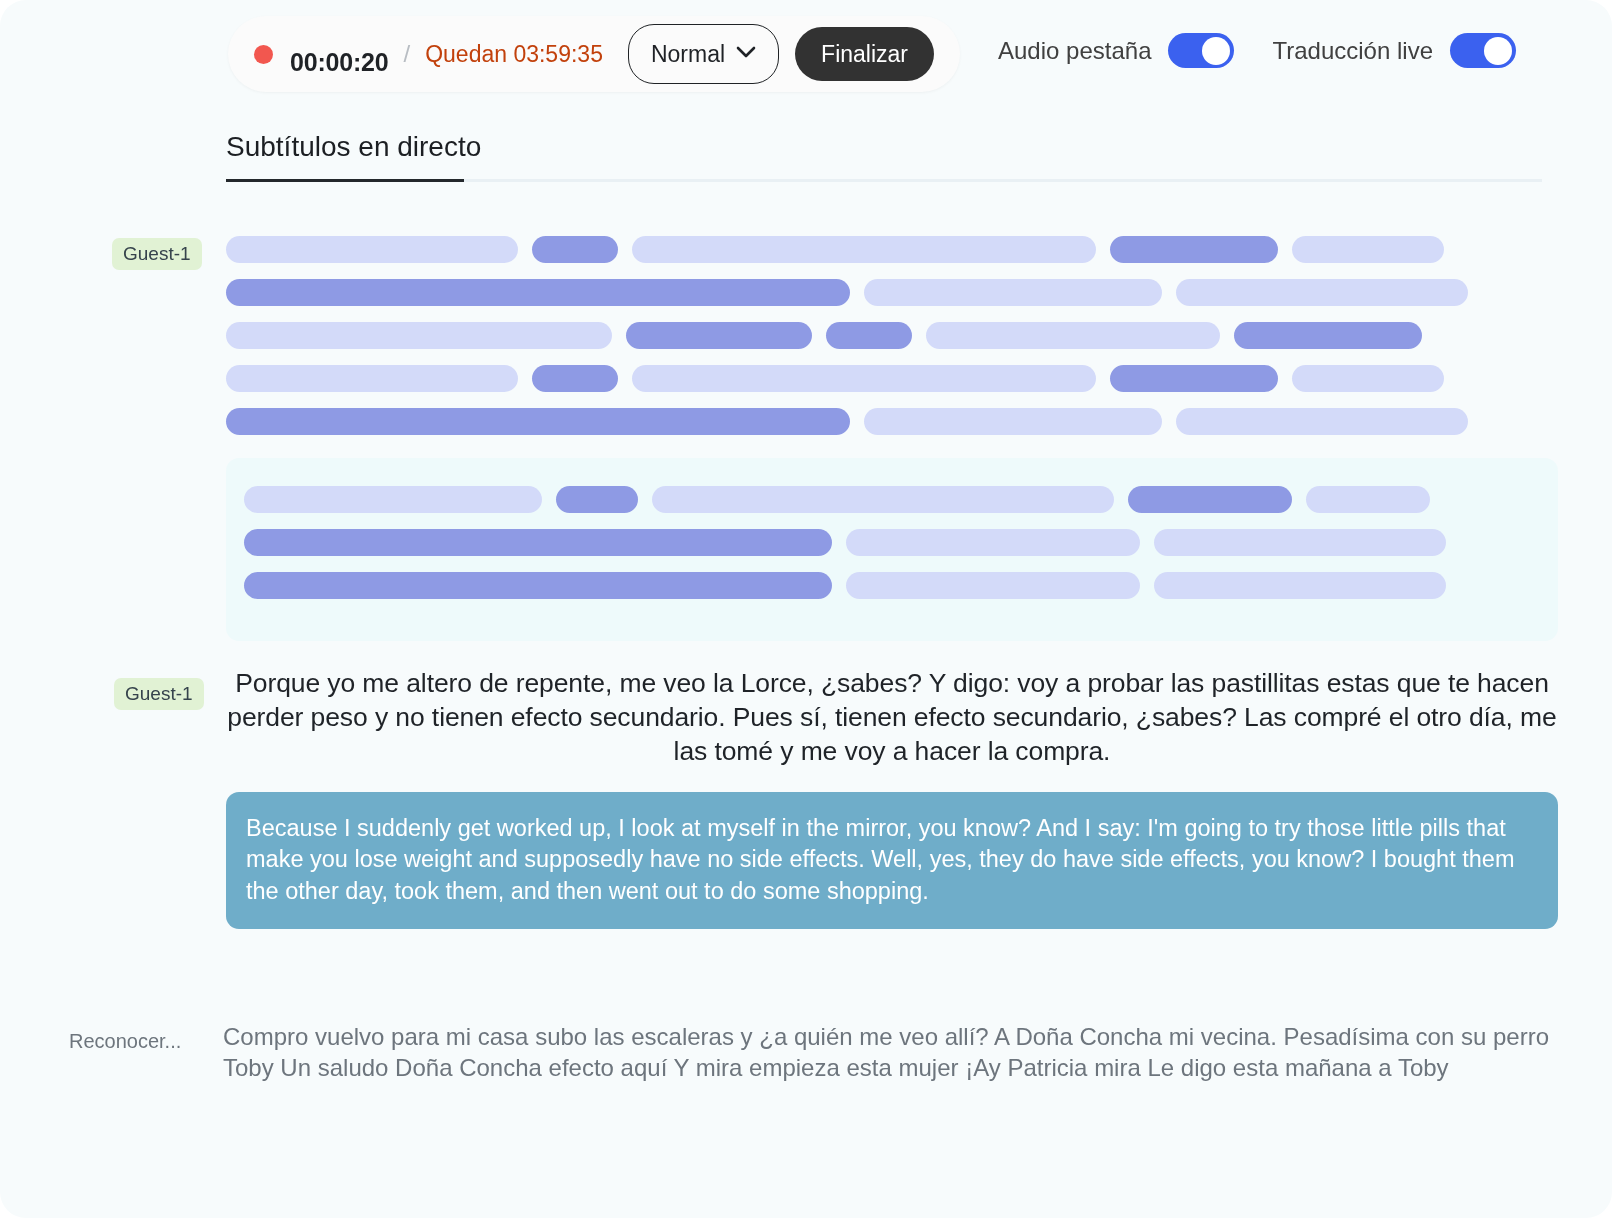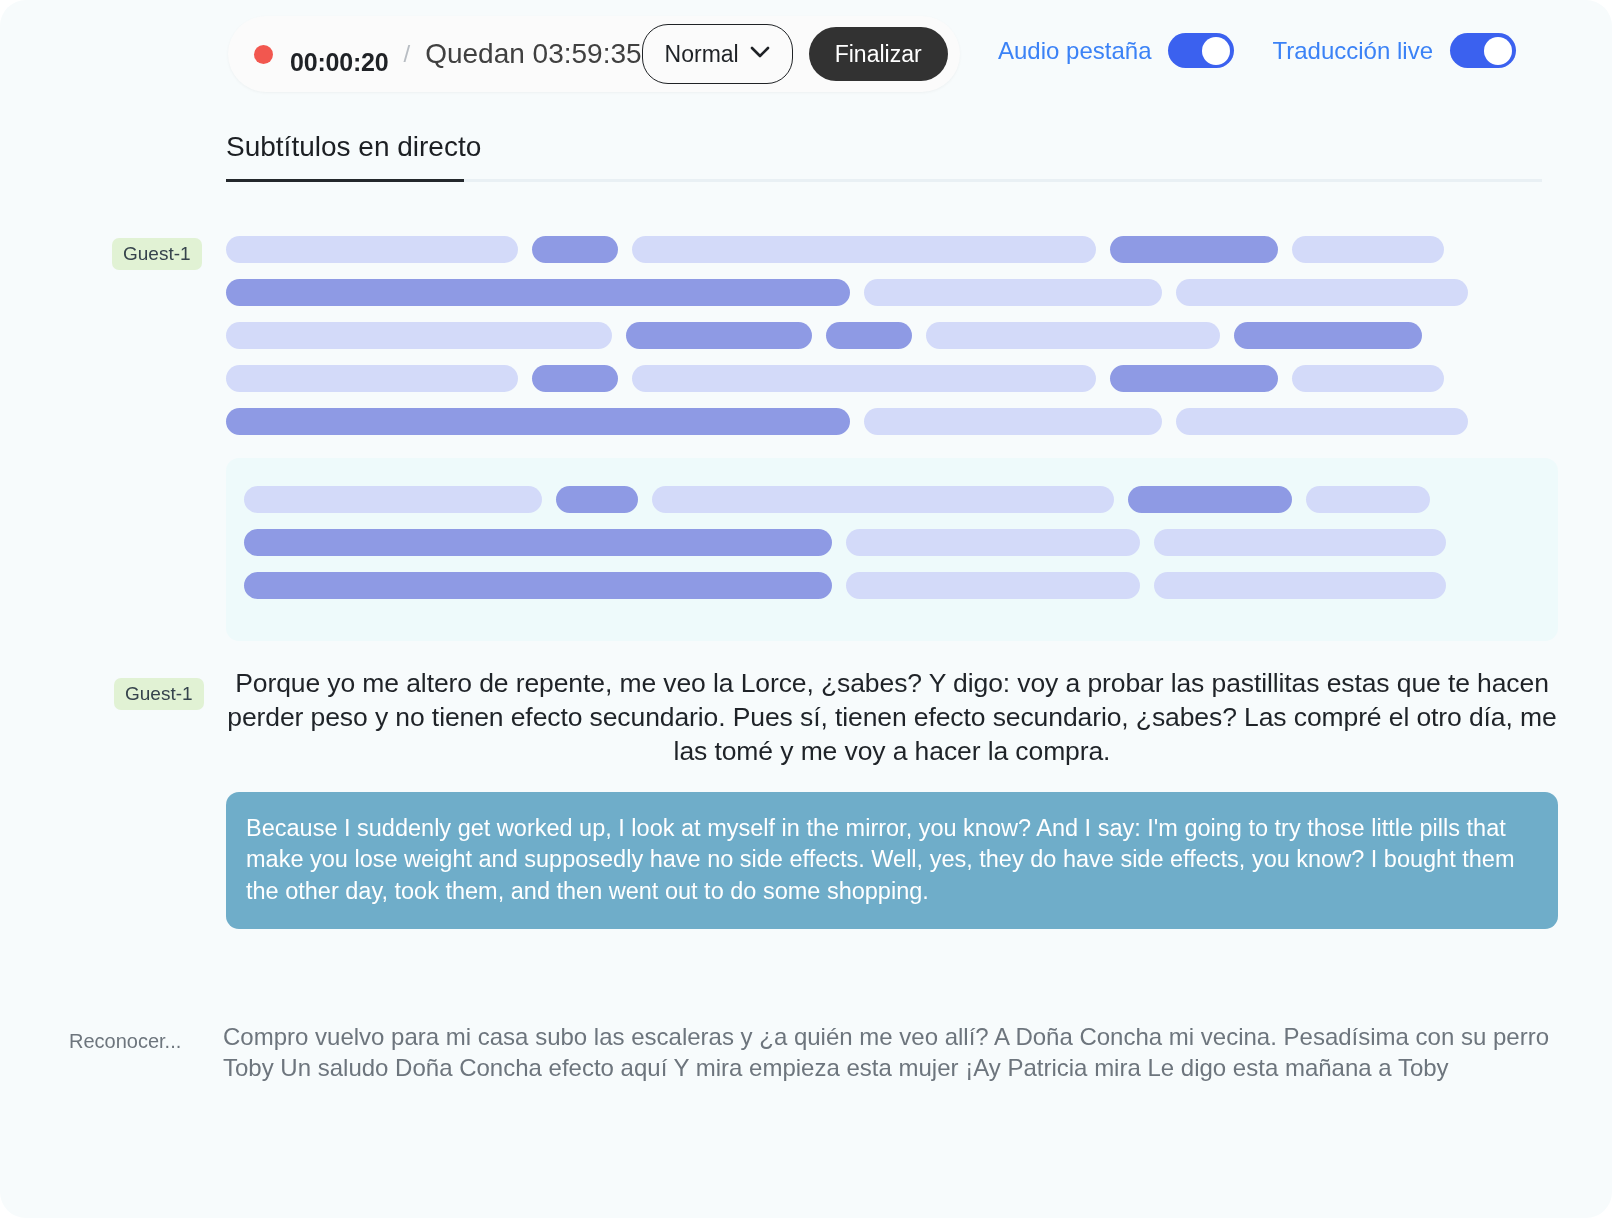--- a/index.html
+++ b/index.html
@@ -49,22 +49,22 @@
     letter-spacing: -0.2px;
     white-space: nowrap;
     margin-top: 16px;
   }
   .slash {
     font-size: 24px;
     color: #b8bdc3;
     margin: 0 15px;
   }
   .remaining {
-    font-size: 28px;
-    color: #404040;
+    font-size: 23px;
+    color: #c2410c;
     white-space: nowrap;
   }
   .toolbar-spacer { flex: 1 1 auto; }
 
   .mode-select {
     display: flex;
     align-items: center;
     gap: 11px;
     height: 60px;
     padding: 0 22px;
@@ -104,21 +104,21 @@
     align-items: center;
     gap: 38px;
   }
   .toggle-item {
     display: flex;
     align-items: center;
     gap: 17px;
   }
   .toggle-label {
     font-size: 24px;
-    color: #3b82f6;
+    color: #404040;
     white-space: nowrap;
   }
   .switch {
     position: relative;
     width: 66px;
     height: 35px;
     border-radius: 18px;
     background: #3b61ef;
     cursor: pointer;
     flex: 0 0 auto;

